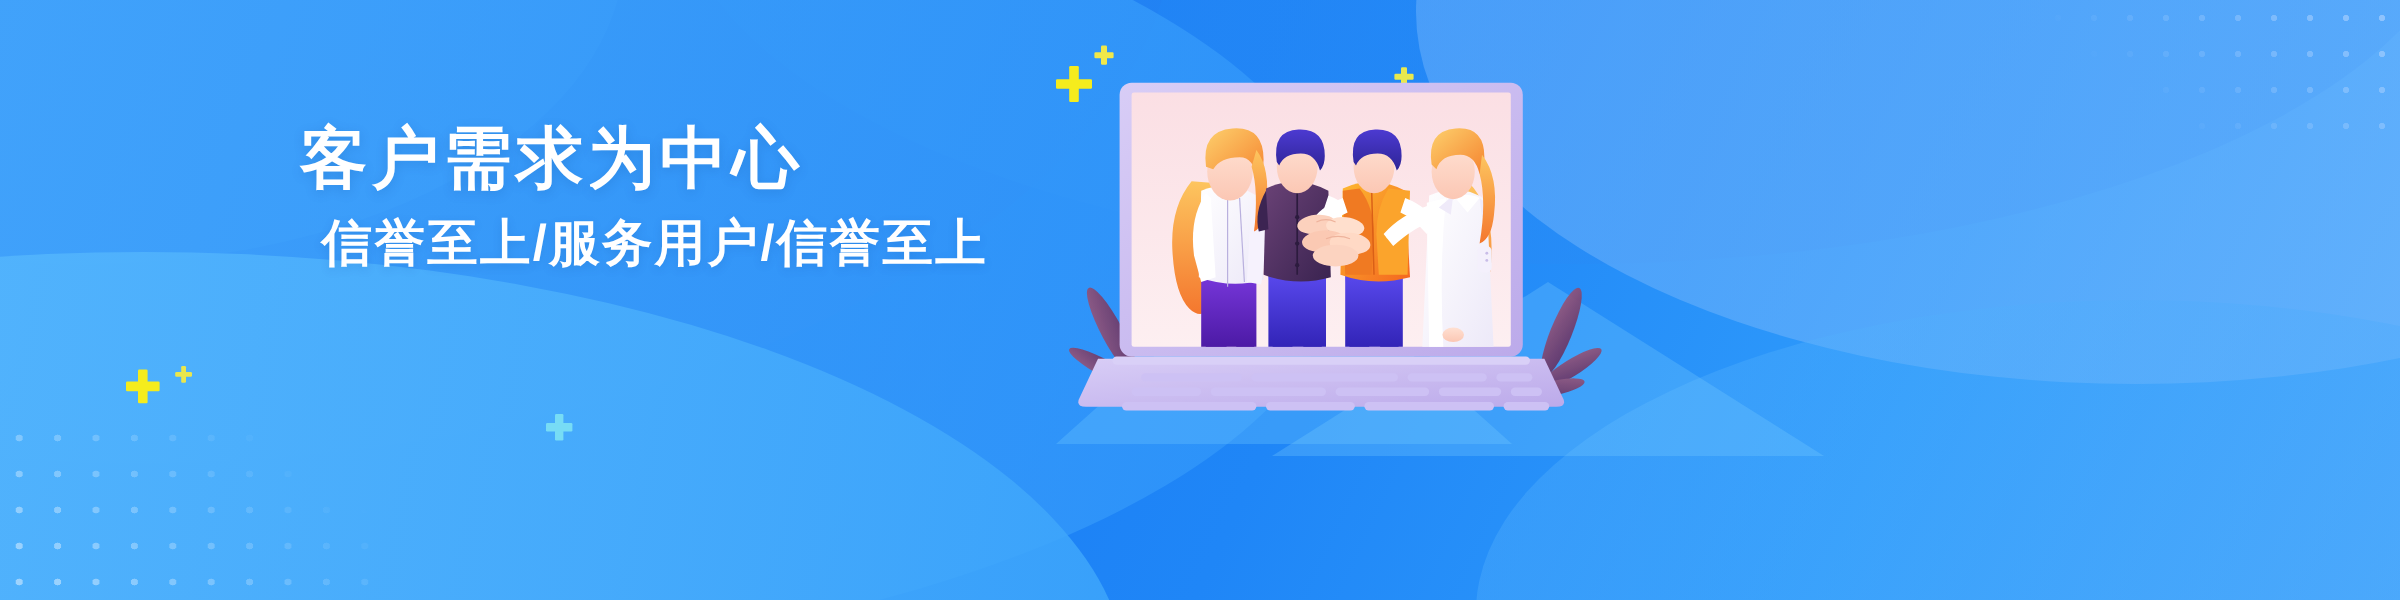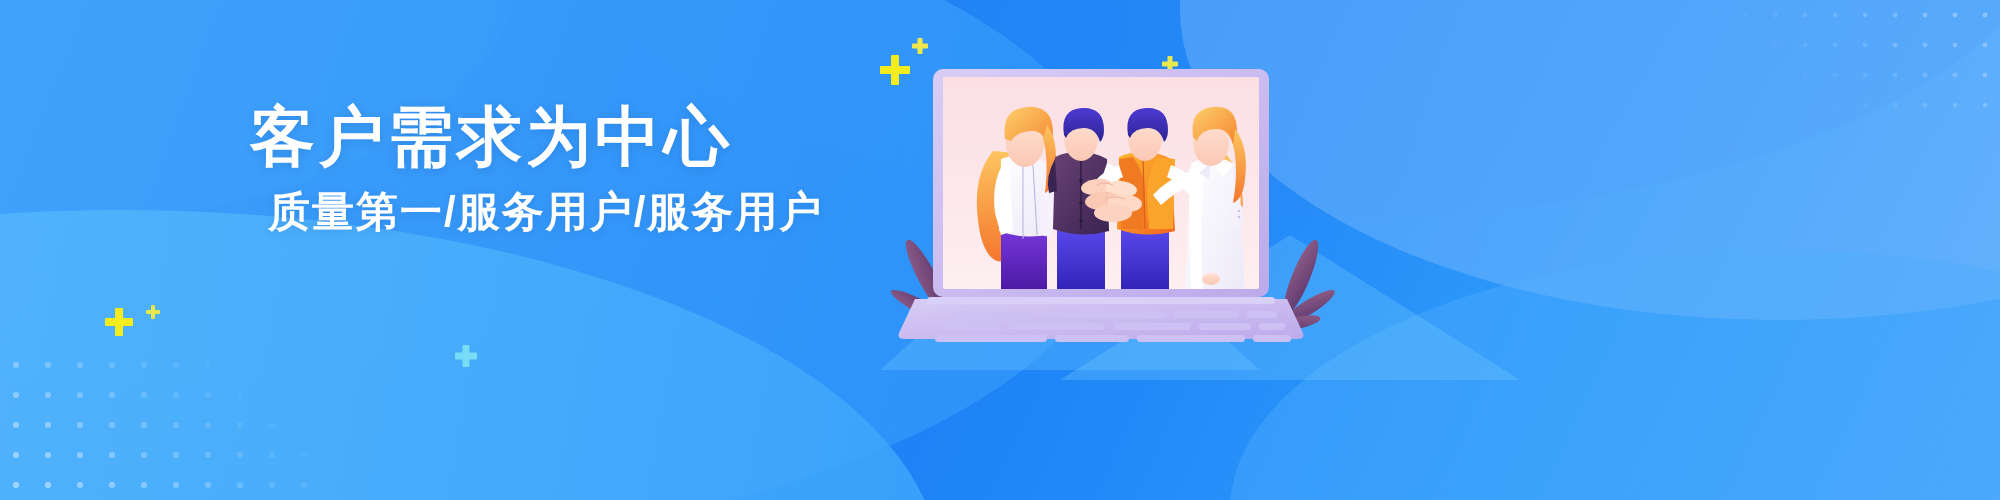--- a/index.html
+++ b/index.html
@@ -89,21 +89,21 @@
   
   .plus{position:absolute;pointer-events:none;}
   .plus::before,.plus::after{content:"";position:absolute;background:currentColor;border-radius:1px;}
   .plus::before{left:50%;top:0;width:var(--t);height:100%;transform:translateX(-50%);}
   .plus::after{top:50%;left:0;height:var(--t);width:100%;transform:translateY(-50%);}
 
   
   .copy{position:absolute;left:250px;top:104px;width:620px;}
   .headline{
     margin:0;
-    font-size:65px;line-height:1;
+    font-size:56px;line-height:1;
     font-weight:bold;
     color:#ffffff;
     letter-spacing:4px;
     text-shadow:0 2px 10px rgba(8,60,140,.18);
     white-space:nowrap;
   }
   .subline{
     margin:22px 0 0 18px;
     font-size:42px;line-height:1;
     font-weight:bold;
@@ -140,21 +140,21 @@
       <div class="plus" style="left: 880px; top: 55px; width: 30px; height: 30px; color: rgb(245, 236, 29); --t: 8px;"></div>
       <div class="plus" style="left: 912px; top: 38px; width: 16px; height: 16px; color: rgb(240, 232, 74); --t: 5px;"></div>
       <div class="plus" style="left: 105px; top: 308px; width: 28px; height: 28px; color: rgb(245, 236, 29); --t: 8px;"></div>
       <div class="plus" style="left: 146px; top: 305px; width: 14px; height: 14px; color: rgb(234, 230, 77); --t: 4px;"></div>
       <div class="plus" style="left: 455px; top: 345px; width: 22px; height: 22px; color: rgb(119, 220, 245); --t: 7px;"></div>
       <div class="plus" style="left: 1162px; top: 56px; width: 16px; height: 16px; color: rgb(233, 233, 78); --t: 5px;"></div>
     </div>
 
   <div class="copy">
     <h1 class="headline">客户需求为中心</h1>
-    <p class="subline">质量第一/服务用户/服务用户</p>
+    <p class="subline">信誉至上/服务用户/信誉至上</p>
   </div>
 
   <div class="illus">
     <svg viewBox="0 0 420 300" xmlns="http://www.w3.org/2000/svg">
       <defs>
         <linearGradient id="scrbg" x1="0" y1="0" x2="0" y2="1">
           <stop offset="0%" stop-color="#fbdfe4"></stop>
           <stop offset="100%" stop-color="#fdeff1"></stop>
         </linearGradient>
         <linearGradient id="hairO" x1="0" y1="0" x2="0" y2="1">

